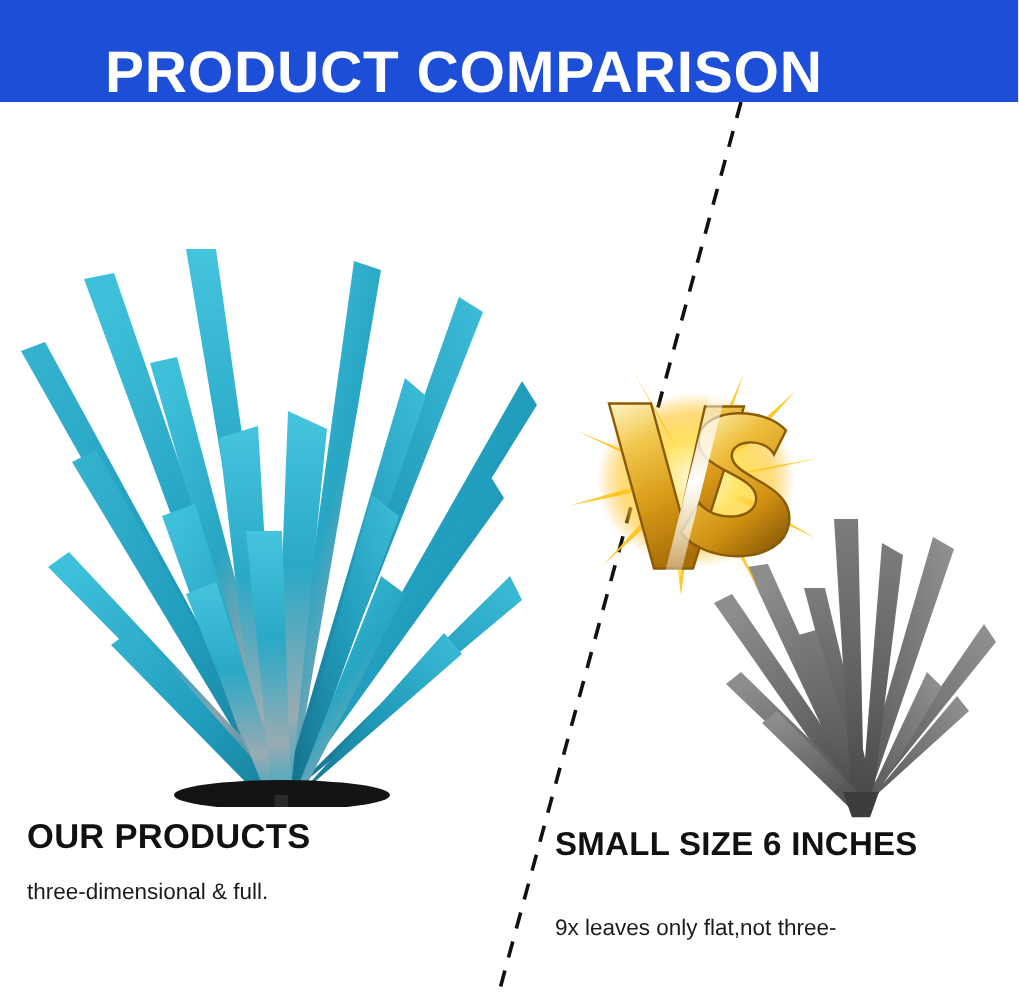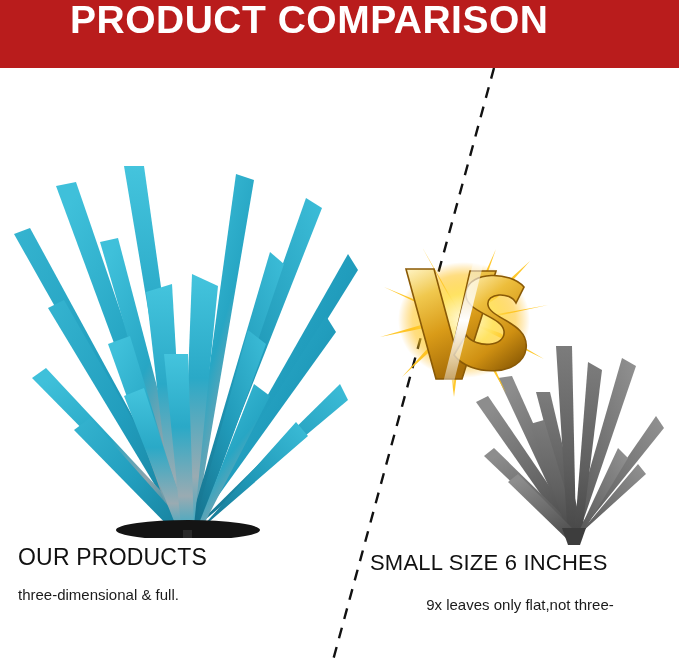--- a/index.html
+++ b/index.html
@@ -1,48 +1,48 @@
 <!DOCTYPE html>
 <html><head>
 <meta charset="utf-8">
 <style>
   html,body{margin:0;padding:0;background:#fff;}
   body{width:679px;height:664px;overflow:hidden;font-family:"Liberation Sans",sans-serif;}
   #page{position:relative;width:679px;height:664px;background:#ffffff;overflow:hidden;}
 
   
   .banner{position:absolute;left:0;top:0;width:679px;height:68px;
-          background:#b91c1c;display:flex;align-items:flex-start;}
+          background:#1d4ed8;display:flex;align-items:flex-end;}
   .banner-title{margin-left:70px;color:#ffffff;font-size:39px;font-weight:bold;
                 letter-spacing:0.5px;line-height:1;font-family:"Liberation Sans",sans-serif;
                 white-space:nowrap;}
 
   
   .divider{position:absolute;left:0;top:68px;width:679px;height:596px;pointer-events:none;}
 
   
   .plant{position:absolute;}
   #teal-plant{left:-4px;top:78px;width:370px;height:460px;}
   #gray-plant{left:470px;top:340px;width:206px;height:205px;}
 
   
   .vs-badge{position:absolute;left:378px;top:243px;width:172px;height:155px;}
 
   
   .text-block{position:absolute;}
   #left-text{left:18px;top:544px;width:330px;}
   #right-text{left:370px;top:550px;width:300px;}
 
-  .headline{color:#111111;font-size:23px;font-weight:normal;line-height:26px;
+  .headline{color:#111111;font-size:23px;font-weight:bold;line-height:26px;
             letter-spacing:0.2px;font-family:"Liberation Sans",sans-serif;margin:0;}
   #right-text .headline{font-size:22px;}
   .desc{color:#1b1b1b;font-size:15px;line-height:21px;margin:0;
         font-family:"Liberation Sans",sans-serif;}
   #left-text .desc{margin-top:14px;}
-  #right-text .desc{margin-top:18px;text-align:center;}
+  #right-text .desc{margin-top:32px;}
 </style>
 </head>
 <body>
 
 <div id="page">
 
   <div class="banner">
     <div class="banner-title">PRODUCT COMPARISON</div>
   </div>
 

